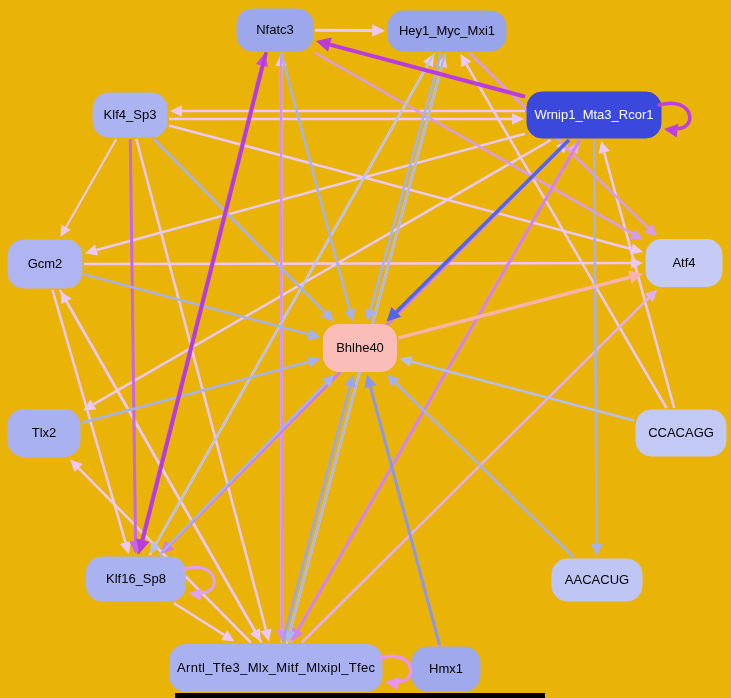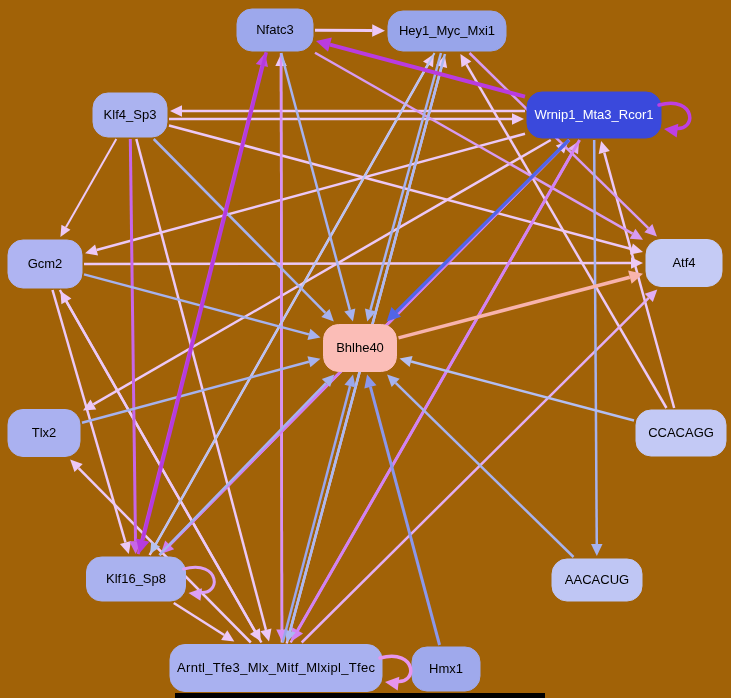--- a/index.html
+++ b/index.html
@@ -1,19 +1,19 @@
 <!DOCTYPE html>
 <html><head>
 <meta charset="utf-8">
 <style>
   html,body{margin:0;padding:0;background:#ffffff;}
   #stage{
     position:relative;
     width:731px;height:698px;
-    background:#a16207;
+    background:#eab308;
     font-family:"Liberation Sans", sans-serif;
     overflow:hidden;
   }
   #graph-svg{position:absolute;left:0;top:0;}
   #bottom-bar{
     position:absolute;left:175px;top:693px;width:370px;height:5px;
     background:#000000;
   }
   text.node-label{
     font-family:"Liberation Sans", sans-serif;

